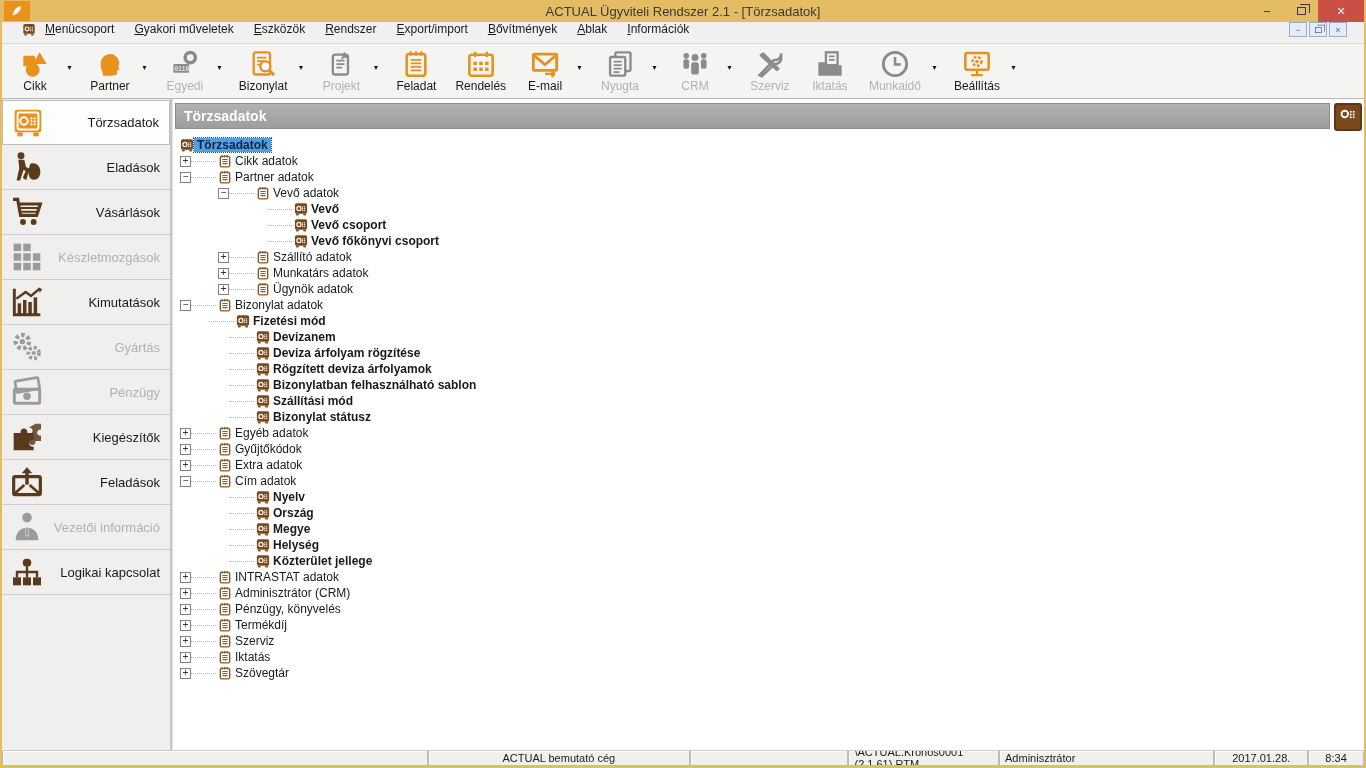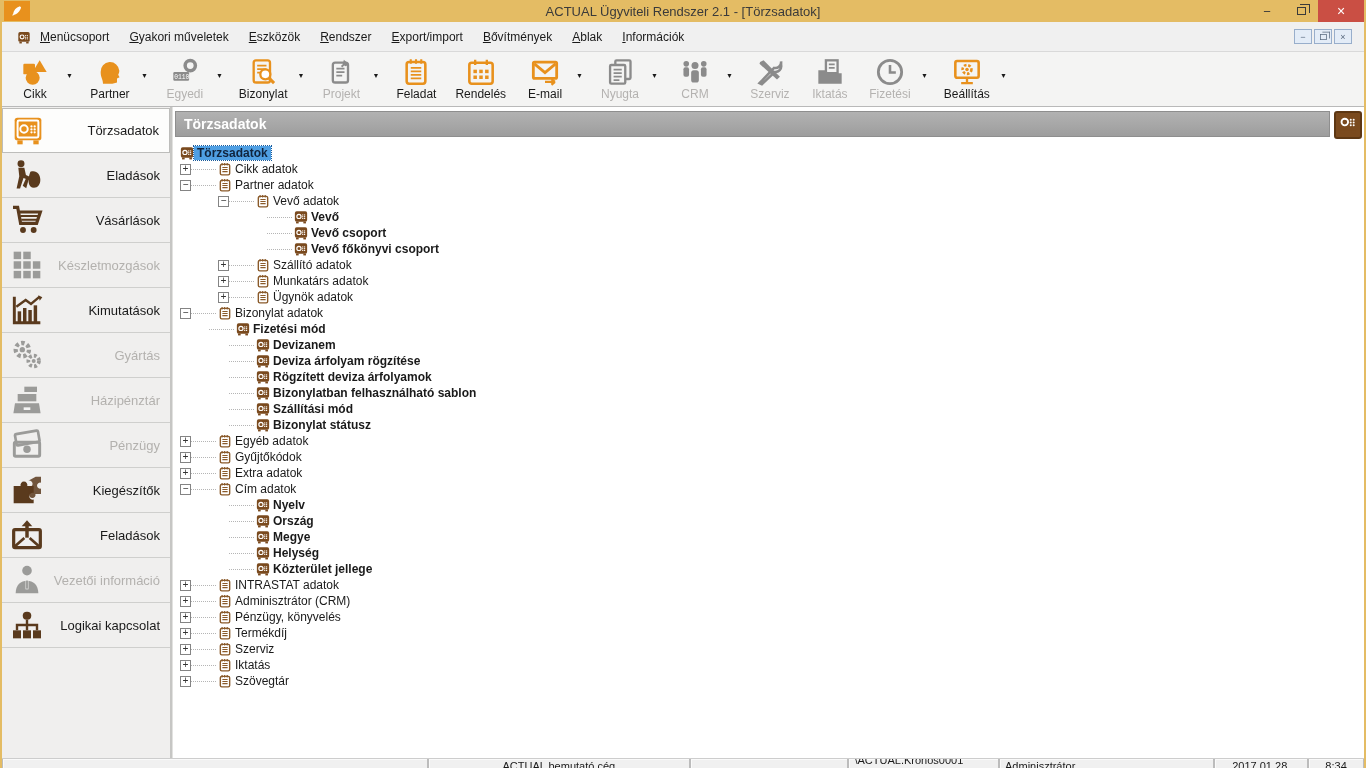--- a/index.html
+++ b/index.html
@@ -17,22 +17,22 @@
     color:#3a3a3a; pointer-events:none; }
   .winctrl { margin-left:auto; display:flex; height:100%; z-index:2; }
   .wc { width:34px; height:100%; display:flex; align-items:center; justify-content:center;
     font-size:13px; color:#3a3a3a; cursor:default; }
   .wc.close { width:46px; background:#ca4f44; color:#fff; font-size:14px; }
   .restore-glyph { position:relative; width:9px; height:8px; border:1px solid #3a3a3a; background:transparent; }
   .restore-glyph::before { content:""; position:absolute; left:2px; top:-4px; width:9px; height:8px;
     border:1px solid #3a3a3a; border-bottom:none; border-left:none; }
 
   
-  .menubar { height:30px; background:#f0f0f0; border-bottom:1px solid #d9d9d9;
-    display:flex; align-items:center; padding:0 10px; }
+  .menubar { height:22px; background:#f0f0f0; border-bottom:1px solid #d9d9d9;
+    display:flex; padding:0 15px; }
   .mdi-ico { width:16px; height:14px; margin:0 8px 0 4px; color:#7a4a1e; }
   .mdi-ico svg { width:16px; height:13px; }
   .menu-item { font-size:12px; color:#1a1a1a; margin-right:20px; cursor:default; }
   .menu-item u { text-decoration:underline; }
   .mdi-ctrls { margin-left:auto; display:flex; gap:2px; padding-right:2px; }
   .mdi-btn { width:18px; height:15px; background:#e3ecf7; border:1px solid #98aecb;
     display:flex; align-items:center; justify-content:center; font-size:9px; color:#5a6b80; }
   .mdi-btn .restore-glyph{ transform:scale(.75); border-color:#5a6b80;}
   .mdi-btn .restore-glyph::before{ border-color:#5a6b80; }
 
@@ -317,21 +317,21 @@
         </div>
       </span>
       <span class="tb-group">
         <div class="tb-btn disabled">
           <span class="tb-ico">
             <svg viewBox="0 0 24 24">
               <circle cx="12" cy="12" r="10" fill="none" stroke="currentColor" stroke-width="2.4"></circle>
               <path d="M12 6v6.5h5" fill="none" stroke="currentColor" stroke-width="2.2"></path>
             </svg>
           </span>
-          <span class="tb-label">Fizetési</span>
+          <span class="tb-label">Munkaidő</span>
         </div>
         <span class="tb-arrow" style="font-size: 7px;">▼</span>
       </span>
       <span class="tb-group">
         <div class="tb-btn enabled">
           <span class="tb-ico">
             <svg viewBox="0 0 24 24">
               <rect x="2" y="2.5" width="20" height="14.5" rx="1.5" fill="none" stroke="currentColor" stroke-width="2.2"></rect>
               <circle cx="12" cy="9.8" r="3.8" fill="none" stroke="currentColor" stroke-width="2.2" stroke-dasharray="2.2 1.5"></circle>
               <circle cx="12" cy="9.8" r="1.5" fill="currentColor"></circle>
@@ -425,31 +425,20 @@
               <circle cx="8.5" cy="8" r="5" fill="none" stroke="currentColor" stroke-width="3.2" stroke-dasharray="2.6 1.9"></circle>
               <circle cx="8.5" cy="8" r="2" fill="currentColor"></circle>
               <circle cx="17" cy="16.5" r="4" fill="none" stroke="currentColor" stroke-width="2.8" stroke-dasharray="2.1 1.6"></circle>
               <circle cx="17" cy="16.5" r="1.5" fill="currentColor"></circle>
             </svg>
           </span>
           <span class="sb-label">Gyártás</span>
         </div>
         <div class="sb-item disabled">
           <span class="sb-ico">
-            <svg viewBox="0 0 24 24" fill="currentColor">
-              <rect x="10" y="2" width="9.5" height="4"></rect>
-              <rect x="5" y="7.5" width="14" height="5.5"></rect>
-              <path d="M3 14.5h18l1.2 7.5H1.8z"></path>
-              <rect x="9.5" y="17.5" width="5" height="2" fill="#f4f4f3"></rect>
-            </svg>
-          </span>
-          <span class="sb-label">Házipénztár</span>
-        </div>
-        <div class="sb-item disabled">
-          <span class="sb-ico">
             <svg viewBox="0 0 24 24">
               <g transform="rotate(-10 12 7)">
                 <rect x="3.5" y="2.5" width="17.5" height="8.5" rx="1" fill="none" stroke="currentColor" stroke-width="2"></rect>
               </g>
               <rect x="2.5" y="10" width="19" height="10.5" rx="1" fill="none" stroke="currentColor" stroke-width="2.2"></rect>
               <circle cx="12" cy="15.2" r="2.8" fill="currentColor"></circle>
             </svg>
           </span>
           <span class="sb-label">Pénzügy</span>
         </div>

